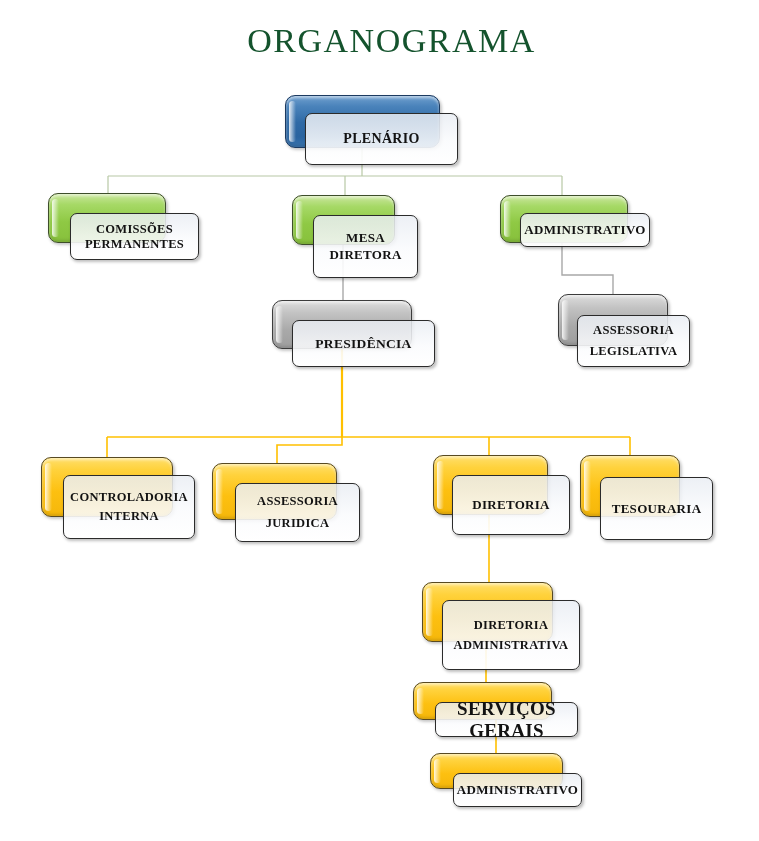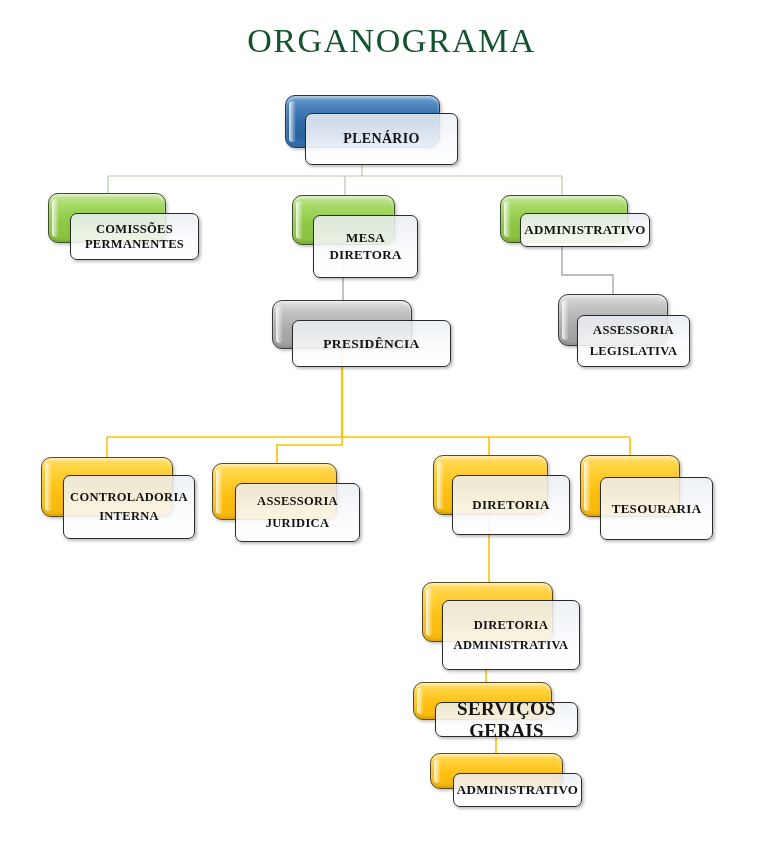--- a/index.html
+++ b/index.html
@@ -85,21 +85,21 @@
 PERMANENTES</div>
 
   <div class="shape green" style="left:292px;top:195px;width:103px;height:50px"></div>
   <div class="label" style="left:313px;top:215px;width:105px;height:63px;font-size:13px;line-height:1.3">MESA
 DIRETORA</div>
 
   <div class="shape green" style="left:500px;top:195px;width:128px;height:48px"></div>
   <div class="label" style="left:520px;top:213px;width:130px;height:34px;font-size:13px">ADMINISTRATIVO</div>
 
   <div class="shape gray" style="left:272px;top:300px;width:140px;height:49px"></div>
-  <div class="label" style="left:292px;top:320px;width:159px;height:47px;font-size:13.5px">PRESIDÊNCIA</div>
+  <div class="label" style="left:292px;top:320px;width:143px;height:47px;font-size:13.5px">PRESIDÊNCIA</div>
 
   <div class="shape gray" style="left:558px;top:294px;width:110px;height:52px"></div>
   <div class="label" style="left:577px;top:315px;width:113px;height:52px;font-size:12.5px;line-height:1.7">ASSESSORIA
 LEGISLATIVA</div>
 
   <div class="shape yellow" style="left:41px;top:457px;width:132px;height:60px"></div>
   <div class="label" style="left:63px;top:475px;width:132px;height:64px;font-size:12.5px;line-height:1.55">CONTROLADORIA
 INTERNA</div>
 
   <div class="shape yellow" style="left:212px;top:463px;width:125px;height:57px"></div>

